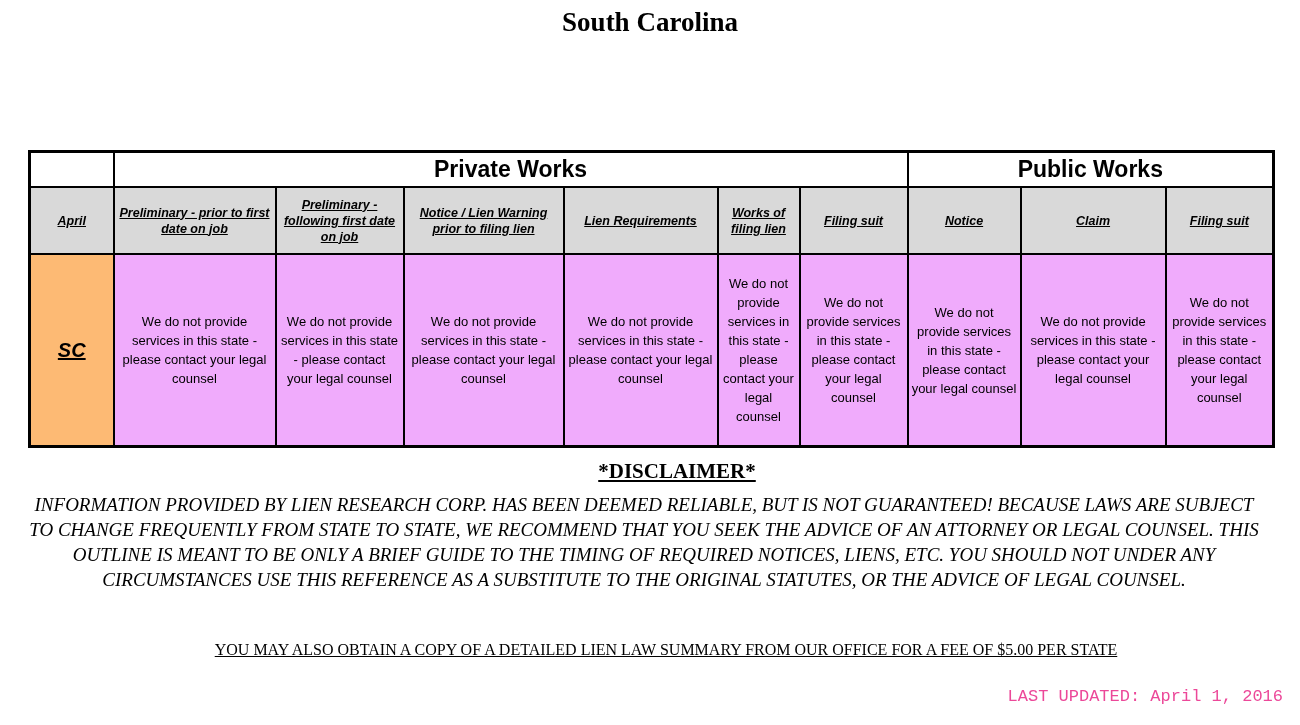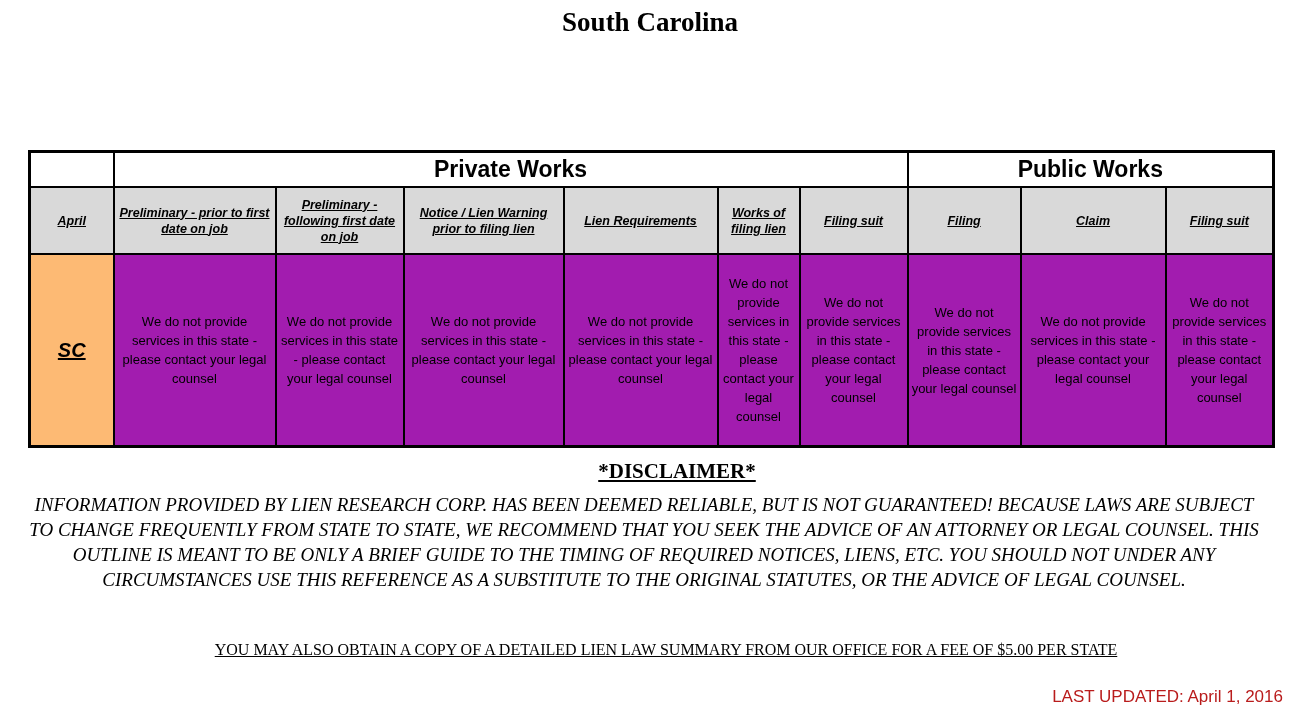--- a/index.html
+++ b/index.html
@@ -41,21 +41,21 @@
     text-align:center; vertical-align:middle;
     height:61px; padding:2px 4px; color:#000; line-height:16px;
   }
   .state-cell {
     background:#fdba74;
     font-size:20px; font-weight:bold; font-style:italic;
     text-decoration:underline;
     text-align:center; vertical-align:middle; color:#000;
   }
   td.data-cell {
-    background:#a21caf;
+    background:#f0abfc;
     font-size:13px; font-weight:normal;
     text-align:center; vertical-align:middle;
     height:186px; padding:2px 3px;
     line-height:19px; color:#000;
   }
   .disclaimer-heading {
     position:absolute; top:459px; left:0; width:100%;
     text-align:center;
     font-family:"Liberation Serif", serif;
     font-weight:bold; font-size:21px;
@@ -68,22 +68,22 @@
     font-style:italic; font-size:19px; line-height:25px; color:#000;
   }
   .offer-line {
     position:absolute; top:641px; left:16px; width:100%;
     text-align:center;
     font-family:"Liberation Serif", serif;
     font-size:16px; text-decoration:underline; color:#000;
   }
   .last-updated {
     position:absolute; top:687px; right:17px;
-    font-family:Liberation Sans, sans-serif;
-    font-size:17px; color:#b91c1c;
+    font-family:Liberation Mono, monospace;
+    font-size:17px; color:#ec4899;
   }
 </style>
 </head>
 <body>
 
 <div class="page">
 
   <div class="title">South Carolina</div>
 
   <table class="lien-table">
@@ -106,21 +106,21 @@
       <th class="group-header" colspan="3">Public Works</th>
     </tr>
     <tr>
       <th class="col-header">April</th>
       <th class="col-header">Preliminary - prior to first date on job</th>
       <th class="col-header">Preliminary - following first date on job</th>
       <th class="col-header">Notice / Lien Warning prior to filing lien</th>
       <th class="col-header">Lien Requirements</th>
       <th class="col-header">Works of filing lien</th>
       <th class="col-header">Filing suit</th>
-      <th class="col-header">Filing</th>
+      <th class="col-header">Notice</th>
       <th class="col-header">Claim</th>
       <th class="col-header">Filing suit</th>
     </tr>
     <tr>
       <th class="state-cell">SC</th>
       <td class="data-cell">We do not provide services in this state - please contact your legal counsel</td>
       <td class="data-cell">We do not provide services in this state - please contact your legal counsel</td>
       <td class="data-cell">We do not provide services in this state - please contact your legal counsel</td>
       <td class="data-cell">We do not provide services in this state - please contact your legal counsel</td>
       <td class="data-cell">We do not provide services in this state - please contact your legal counsel</td>

